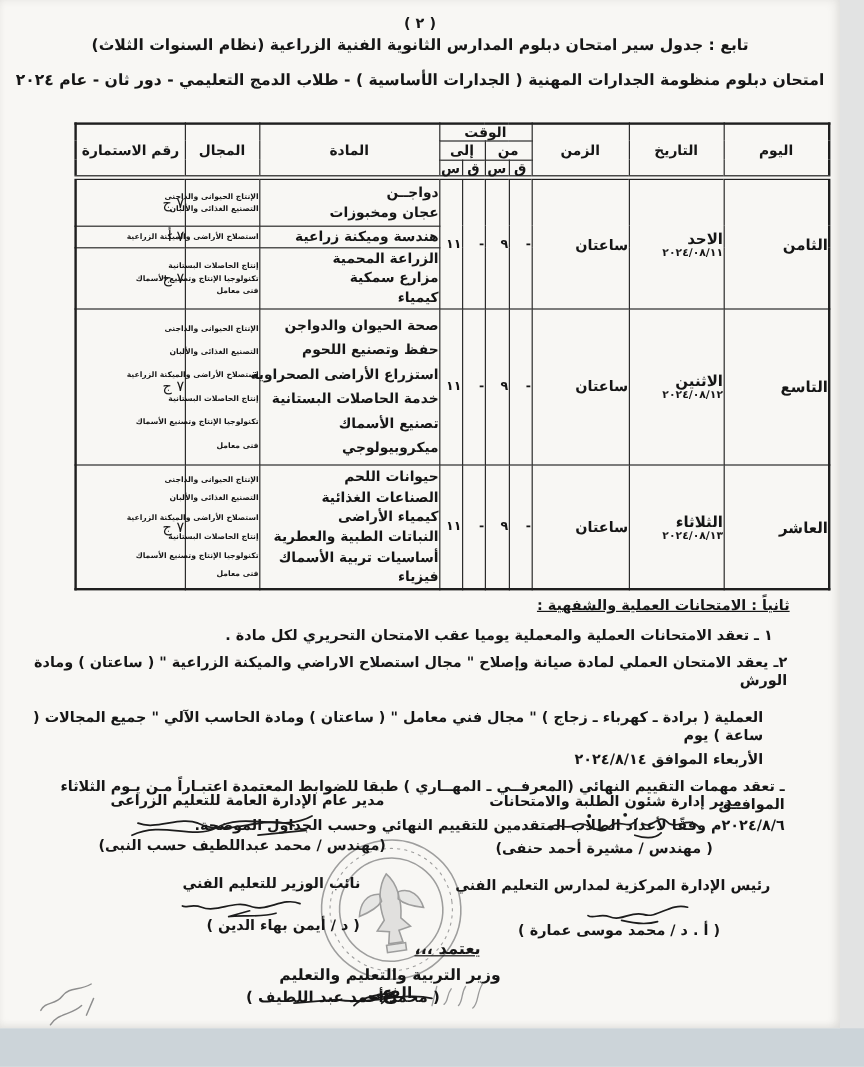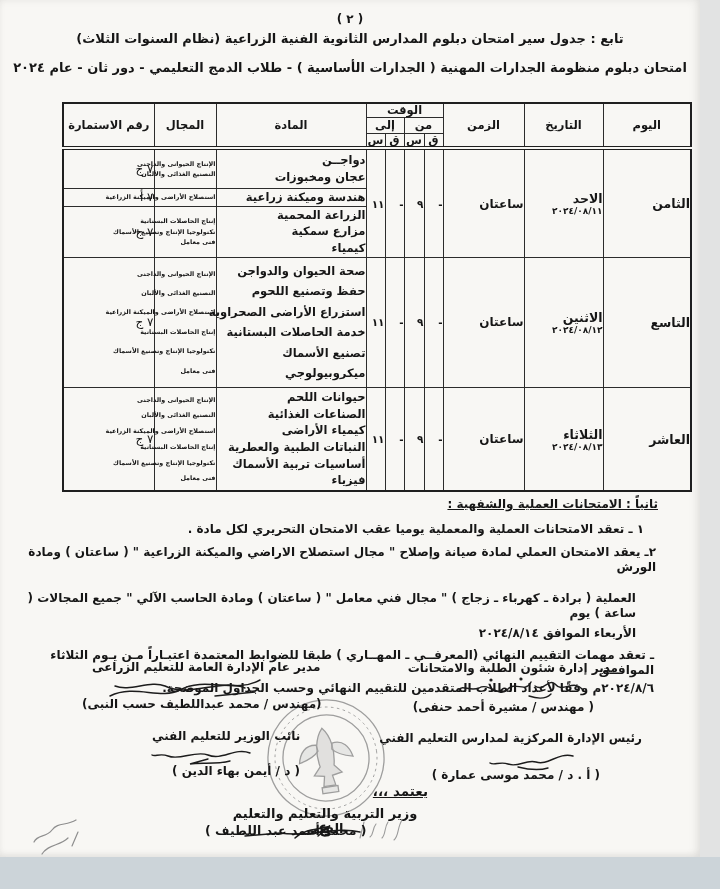--- a/index.html
+++ b/index.html
@@ -55,21 +55,21 @@
   .n2c{margin:5px 22px 0 0;}
   .nh3{margin-top:9px;text-decoration:underline;}
   .n3{margin:7px 4px 0 0;}
   .n3b{margin:3px 4px 0 0;}
 
   
   .sig{position:absolute;font-size:12px;font-weight:bold;white-space:nowrap;}
   svg.scribble{position:absolute;overflow:visible;}
   .stamp{position:absolute;left:262px;top:694px;opacity:.85;}
   .mark-ain{position:absolute;left:318px;top:818px;font-size:16px;font-weight:bold;transform:rotate(-6deg);}
-  .approve{position:absolute;left:318px;top:783px;width:110px;text-align:right;font-size:13.5px;font-weight:bold;text-decoration:underline;}
+  .approve{position:absolute;left:318px;top:783px;width:110px;text-align:center;font-size:13.5px;font-weight:bold;text-decoration:underline;}
   .minister-title{position:absolute;left:215px;top:806px;width:220px;text-align:center;font-size:13px;font-weight:bold;}
   .minister-name{position:absolute;left:205px;top:823px;width:220px;text-align:left;font-size:12.5px;font-weight:bold;}
 </style>
 </head>
 <body>
 
 <div class="page">
 
   <div class="abs ctr pgnum">( ٢ )</div>
   <div class="abs ctr title1">تابع : جدول سير امتحان دبلوم المدارس الثانوية الفنية الزراعية (نظام السنوات الثلاث)</div>

